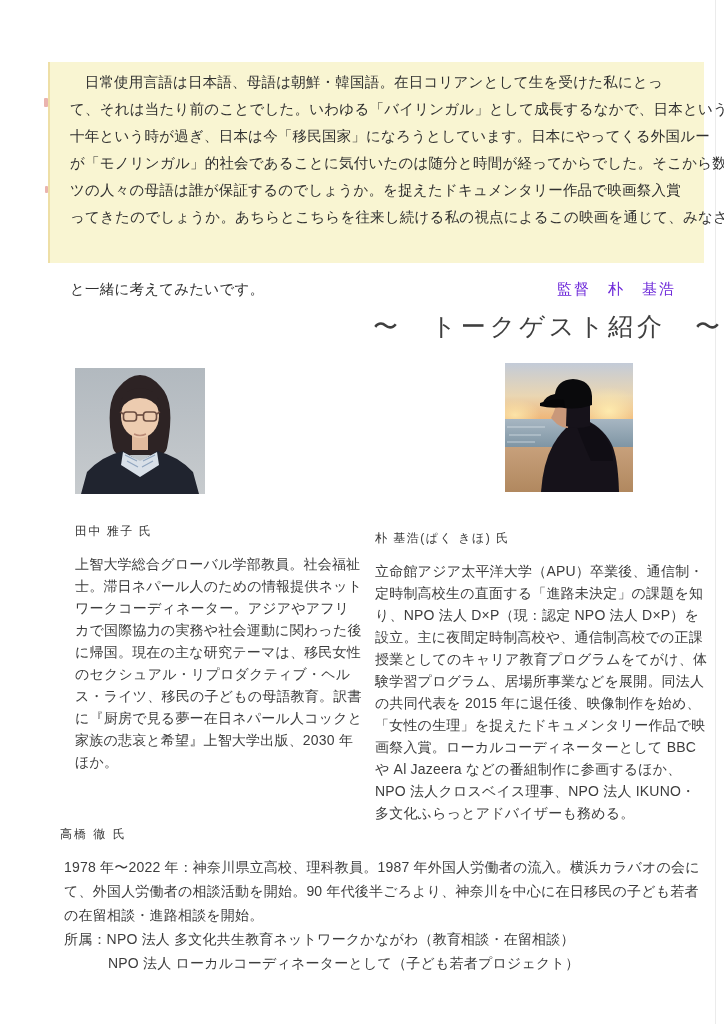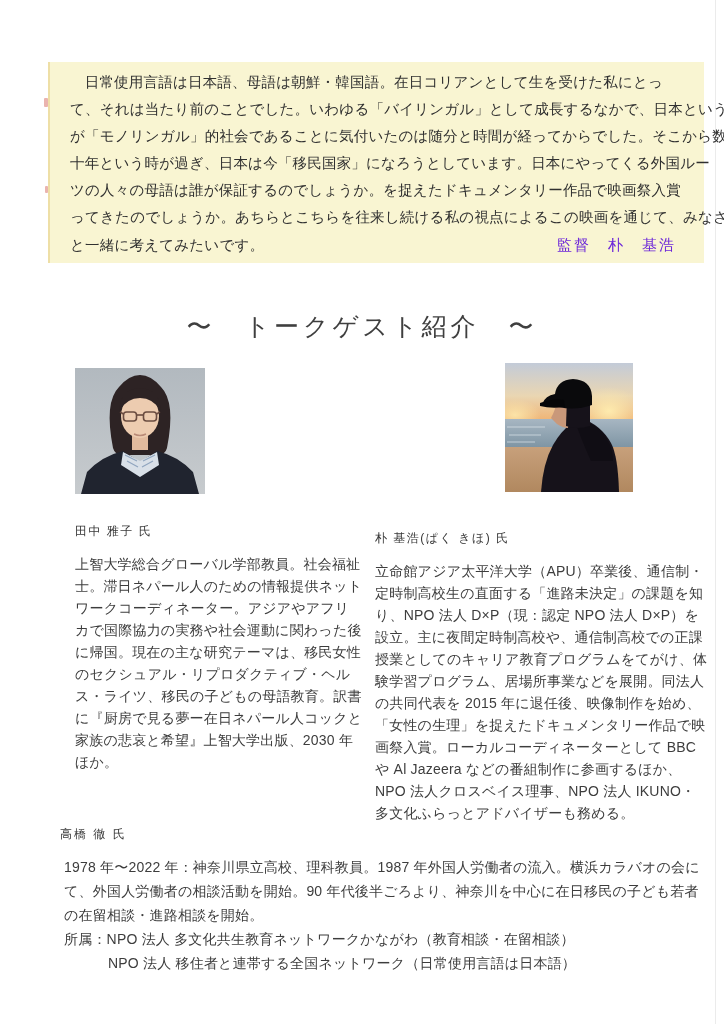--- a/index.html
+++ b/index.html
@@ -21,30 +21,30 @@
     padding:7px 20px 0 20px;
   }
   .intro-line{
     margin:0;
     font-size:14.5px;
     line-height:27px;
     letter-spacing:0.2px;
     color:#303030;
     white-space:nowrap;
   }
-  .intro-last{display:flex;justify-content:space-between;align-items:baseline;}
+  .intro-last{display:flex;justify-content:space-between;align-items:baseline;margin-top:44px;}
   .intro-signature{font-size:15px;letter-spacing:2px;color:#6d28d9;padding-right:8px;}
   .scan-mark{position:absolute;background:#d8766e;opacity:.55;border-radius:1px;}
   .scan-mark.m1{left:44px;top:98px;width:4px;height:9px;}
   .scan-mark.m2{left:45px;top:186px;width:3px;height:7px;}
   .edge-line{position:absolute;right:8px;top:0;width:1px;height:1024px;background:#ebebeb;}
   
   .section-title{
     position:absolute;left:0;top:310px;width:724px;
-    margin:0;text-align:center;
+    margin:0;text-align:right;
     font-size:25px;font-weight:500;
     letter-spacing:4px;color:#3f3f3f;
   }
   
   .guest-col{position:absolute;}
   .guest-col.left{left:75px;top:368px;width:288px;}
   .guest-col.right{left:375px;top:363px;width:333px;}
   .photo{display:block;line-height:0;}
   .photo svg{display:block;}
   .photo-tanaka{width:130px;height:126px;}
@@ -81,22 +81,22 @@
 
 <div class="page">
 
   <div class="edge-line"></div>
   <div class="scan-mark m1"></div>
   <div class="scan-mark m2"></div>
 
   <section class="intro-box">
     <p class="intro-line">　日常使用言語は日本語、母語は朝鮮・韓国語。在日コリアンとして生を受けた私にとっ</p>
     <p class="intro-line">て、それは当たり前のことでした。いわゆる「バイリンガル」として成長するなかで、日本という国</p>
+    <p class="intro-line">十年という時が過ぎ、日本は今「移民国家」になろうとしています。日本にやってくる外国ルー</p>
     <p class="intro-line">が「モノリンガル」的社会であることに気付いたのは随分と時間が経ってからでした。そこから数</p>
-    <p class="intro-line">十年という時が過ぎ、日本は今「移民国家」になろうとしています。日本にやってくる外国ルー</p>
     <p class="intro-line">ツの人々の母語は誰が保証するのでしょうか。を捉えたドキュメンタリー作品で映画祭入賞</p>
     <p class="intro-line">ってきたのでしょうか。あちらとこちらを往来し続ける私の視点によるこの映画を通じて、みなさん</p>
     <p class="intro-line intro-last">
       <span>と一緒に考えてみたいです。</span>
       <span class="intro-signature">監督　朴　基浩</span>
     </p>
   </section>
 
   <h1 class="section-title">〜　トークゲスト紹介　〜</h1>
 
@@ -179,16 +179,16 @@
     <h2 class="guest-name">朴 基浩(ぱく きほ) 氏</h2>
     <p class="guest-bio">立命館アジア太平洋大学（APU）卒業後、通信制・定時制高校生の直面する「進路未決定」の課題を知り、NPO 法人 D×P（現：認定 NPO 法人 D×P）を設立。主に夜間定時制高校や、通信制高校での正課授業としてのキャリア教育プログラムをてがけ、体験学習プログラム、居場所事業などを展開。同法人の共同代表を 2015 年に退任後、映像制作を始め、「女性の生理」を捉えたドキュメンタリー作品で映画祭入賞。ローカルコーディネーターとして BBC や Al Jazeera などの番組制作に参画するほか、NPO 法人クロスベイス理事、NPO 法人 IKUNO・多文化ふらっとアドバイザーも務める。</p>
   </div>
 
   <div class="third-guest">
     <h2 class="guest-name">高橋 徹 氏</h2>
     <p class="third-bio">1978 年〜2022 年：神奈川県立高校、理科教員。1987 年外国人労働者の流入。横浜カラバオの会にて、外国人労働者の相談活動を開始。90 年代後半ごろより、神奈川を中心に在日移民の子ども若者の在留相談・進路相談を開始。</p>
     <p class="affil-line">
       <span>所属：</span><span>NPO 法人 多文化共生教育ネットワークかながわ（教育相談・在留相談）</span>
     </p>
-    <p class="affil-line indent">NPO 法人 移住者と連帯する全国ネットワーク（日常使用言語は日本語）</p>
+    <p class="affil-line indent">NPO 法人 ローカルコーディネーターとして（子ども若者プロジェクト）</p>
   </div>
 
 </div>
 
 </body></html>

